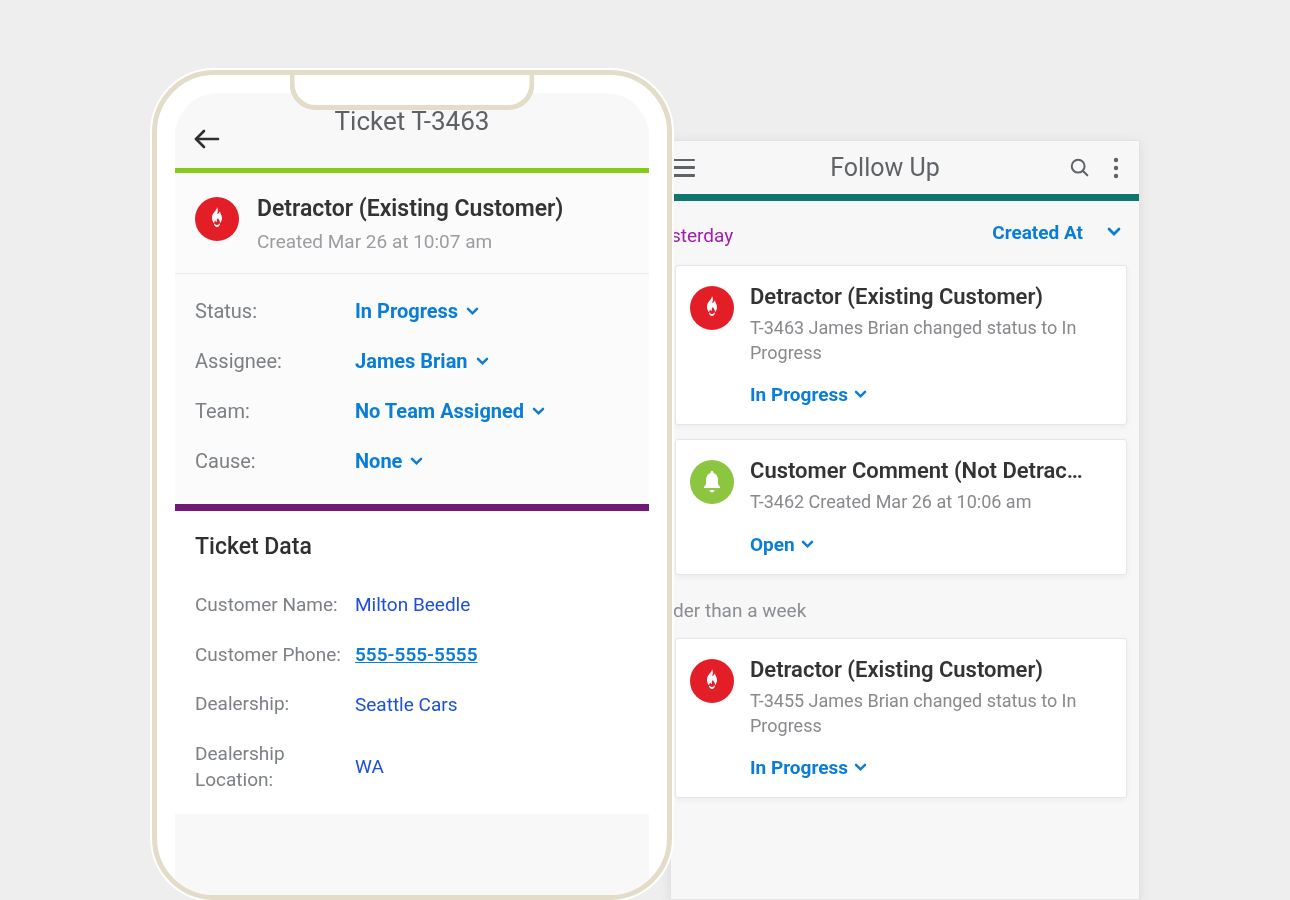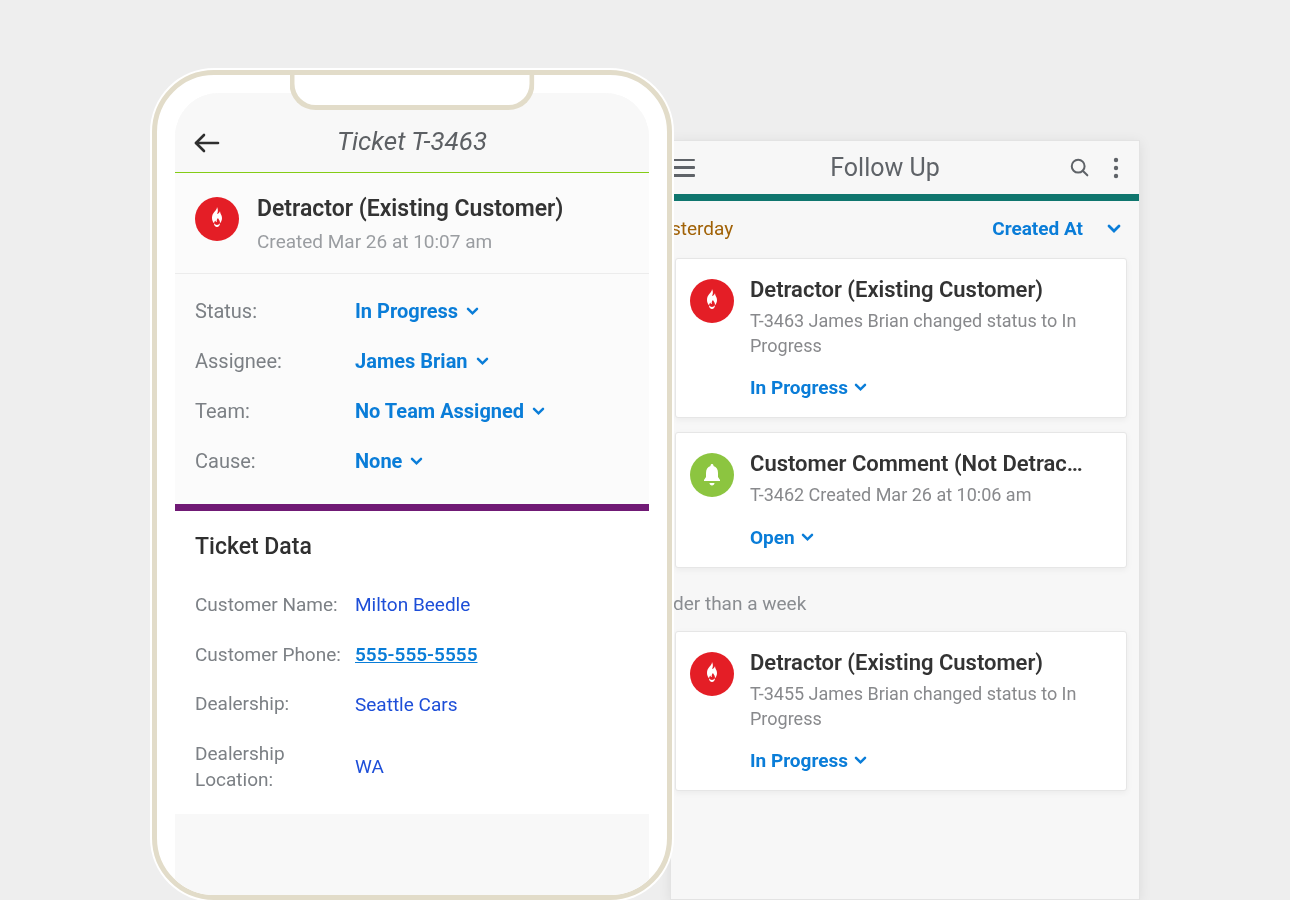--- a/index.html
+++ b/index.html
@@ -50,21 +50,21 @@
   .p2-header .right { display:flex; gap:22px; align-items:center; }
   .hamburger { width:22px; height:18px; display:flex; flex-direction:column; justify-content:space-between; }
   .hamburger span { display:block; height:2.5px; background:#5f6368; border-radius:1px; }
   .search-ico svg, .more-ico svg { display:block; }
 
   .p2-row-sort {
     display:flex; justify-content:space-between; align-items:center;
     padding: 16px 18px 10px 0px;
     font-size: 19px;
   }
-  .p2-row-sort .left-label { color:#a16207; }
+  .p2-row-sort .left-label { color:#a21caf;margin-top:7px; }
   .p2-row-sort .sort { color:#0a7dd8; font-weight:700; display:flex; align-items:center; gap:24px; }
 
   .card {
     background:#fff;
     border:1px solid #e6e6e6;
     border-radius:3px;
     margin: 8px 12px 14px 4px;
     padding: 18px 18px 18px 14px;
     display:flex;
     gap:16px;
@@ -132,24 +132,23 @@
     border:5px solid #e2dcc9;
     border-top:none;
     border-radius:0 0 26px 26px;
     z-index:5;
   }
 
   .p1-header {
     height:80px;
     display:flex; align-items:flex-end; justify-content:center;
     position:relative;
-    padding-bottom:16px;
-    border-bottom:1px solid #84cc16;
+    padding-bottom:32px;
+    border-bottom:5px solid #84cc16;
     background:#f8f8f8;
-    font-style:italic;
   }
   .p1-header .back {
     position:absolute; left:18px; bottom:18px;
     width:28px; height:22px;
   }
   .p1-header .title {
     font-size:26px; color:#5d6064; font-weight:400;
   }
 
   .p1-intro {

